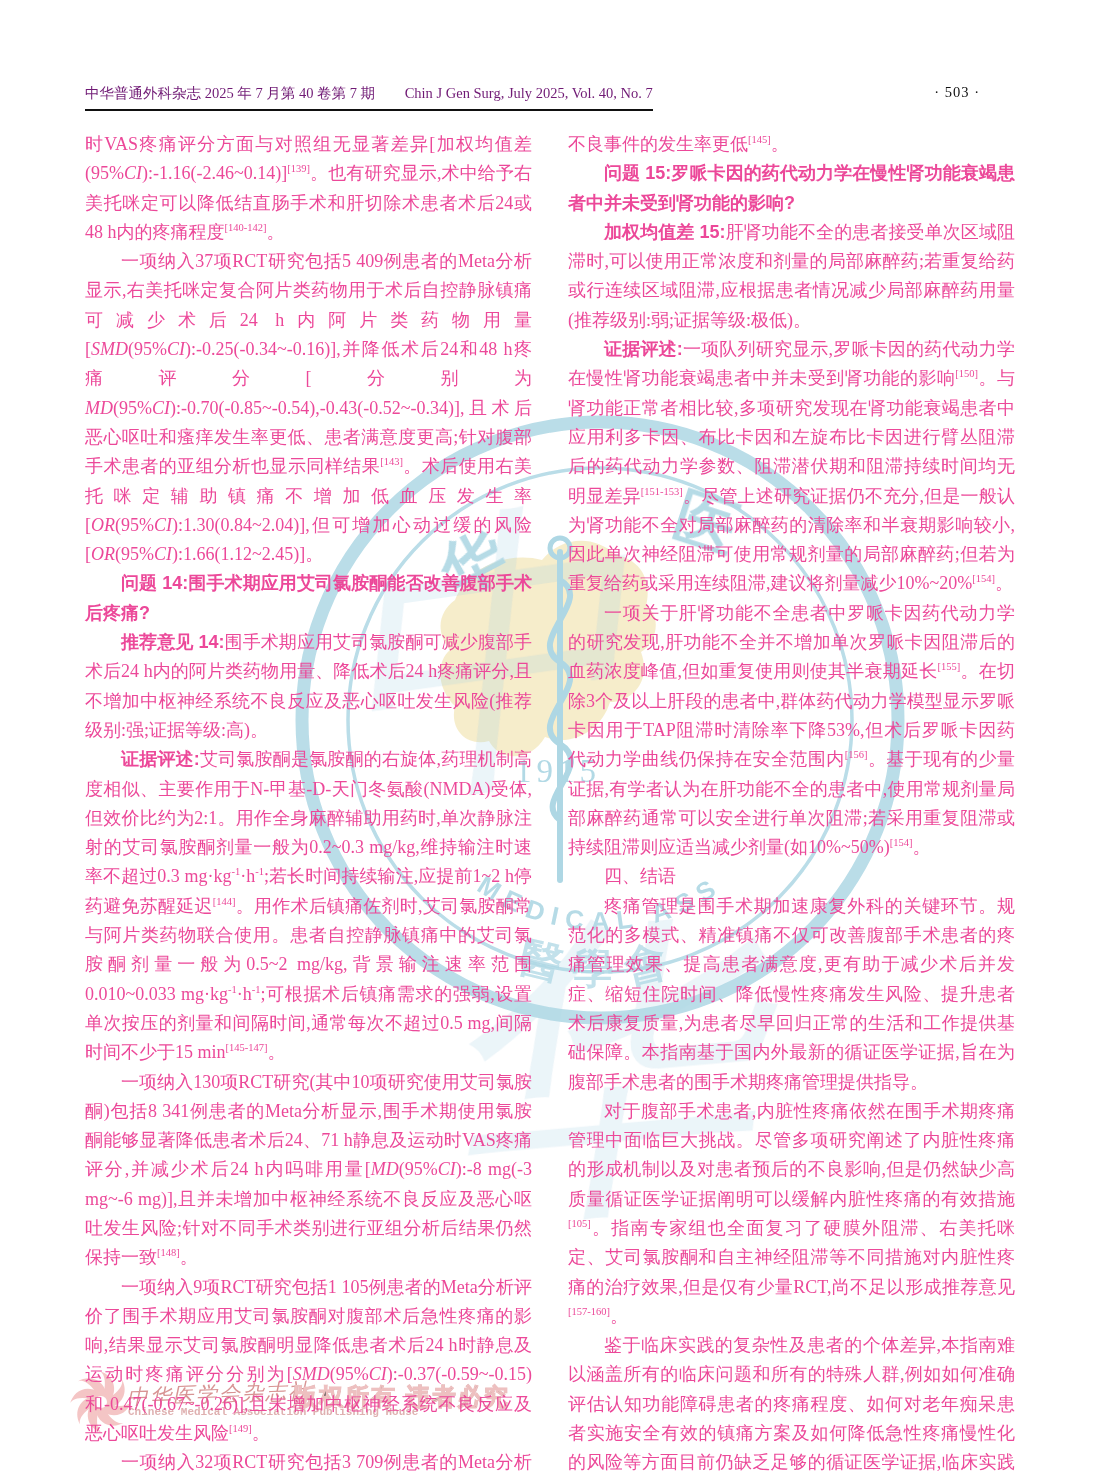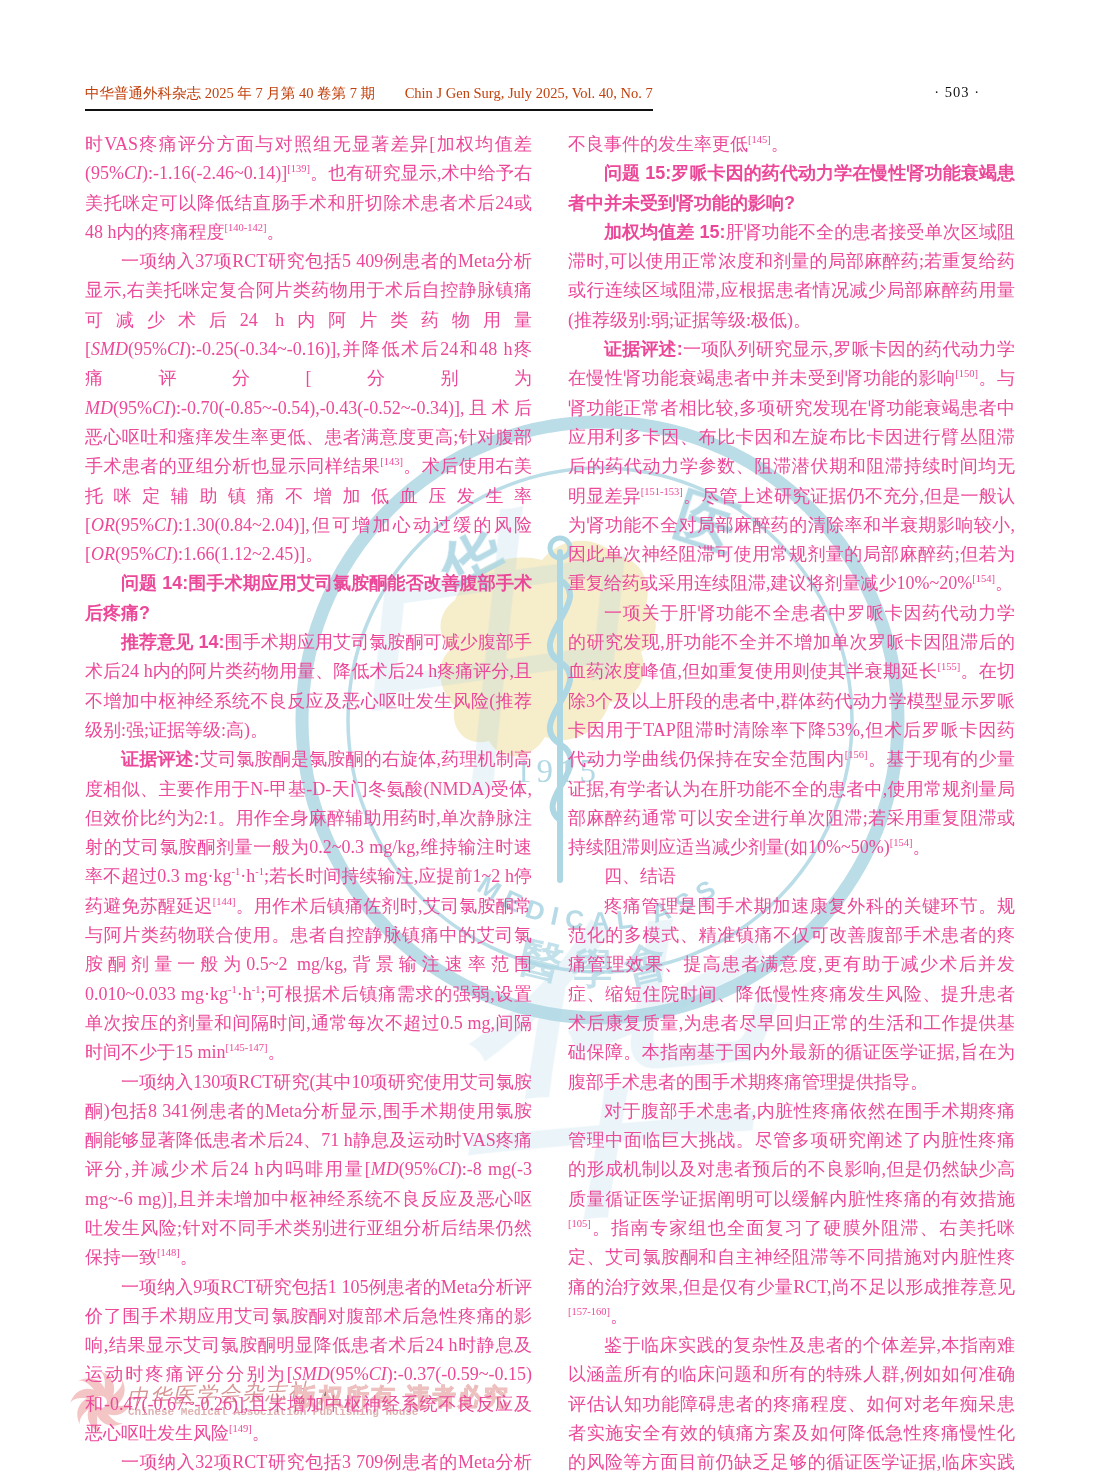--- a/index.html
+++ b/index.html
@@ -2,21 +2,21 @@
 <html lang="zh"><head>
 <meta charset="utf-8">
 <style>
   html,body{margin:0;padding:0;}
   body{background:#e8e8e8;font-family:"Liberation Serif","DejaVu Serif",serif;}
   .page{
     position:relative;width:1100px;height:1482px;margin:0 auto;
     background:#ffffff;overflow:hidden;
   }
   
-  .header{position:absolute;left:85px;top:84px;width:930px;font-size:14.5px;color:#c2410c;}
+  .header{position:absolute;left:85px;top:84px;width:930px;font-size:14.5px;color:#701a75;}
   .header .rule-group{
     display:inline-block;border-bottom:2px solid #111;padding-bottom:6px;white-space:nowrap;
   }
   .header .journal-en{margin-left:26px;}
   .page-number{
     position:absolute;right:120px;top:84px;font-size:14.5px;color:#111;letter-spacing:1px;
   }
   
   .column{position:absolute;top:130px;width:447px;z-index:2;}
   .column-left{left:85px;}

